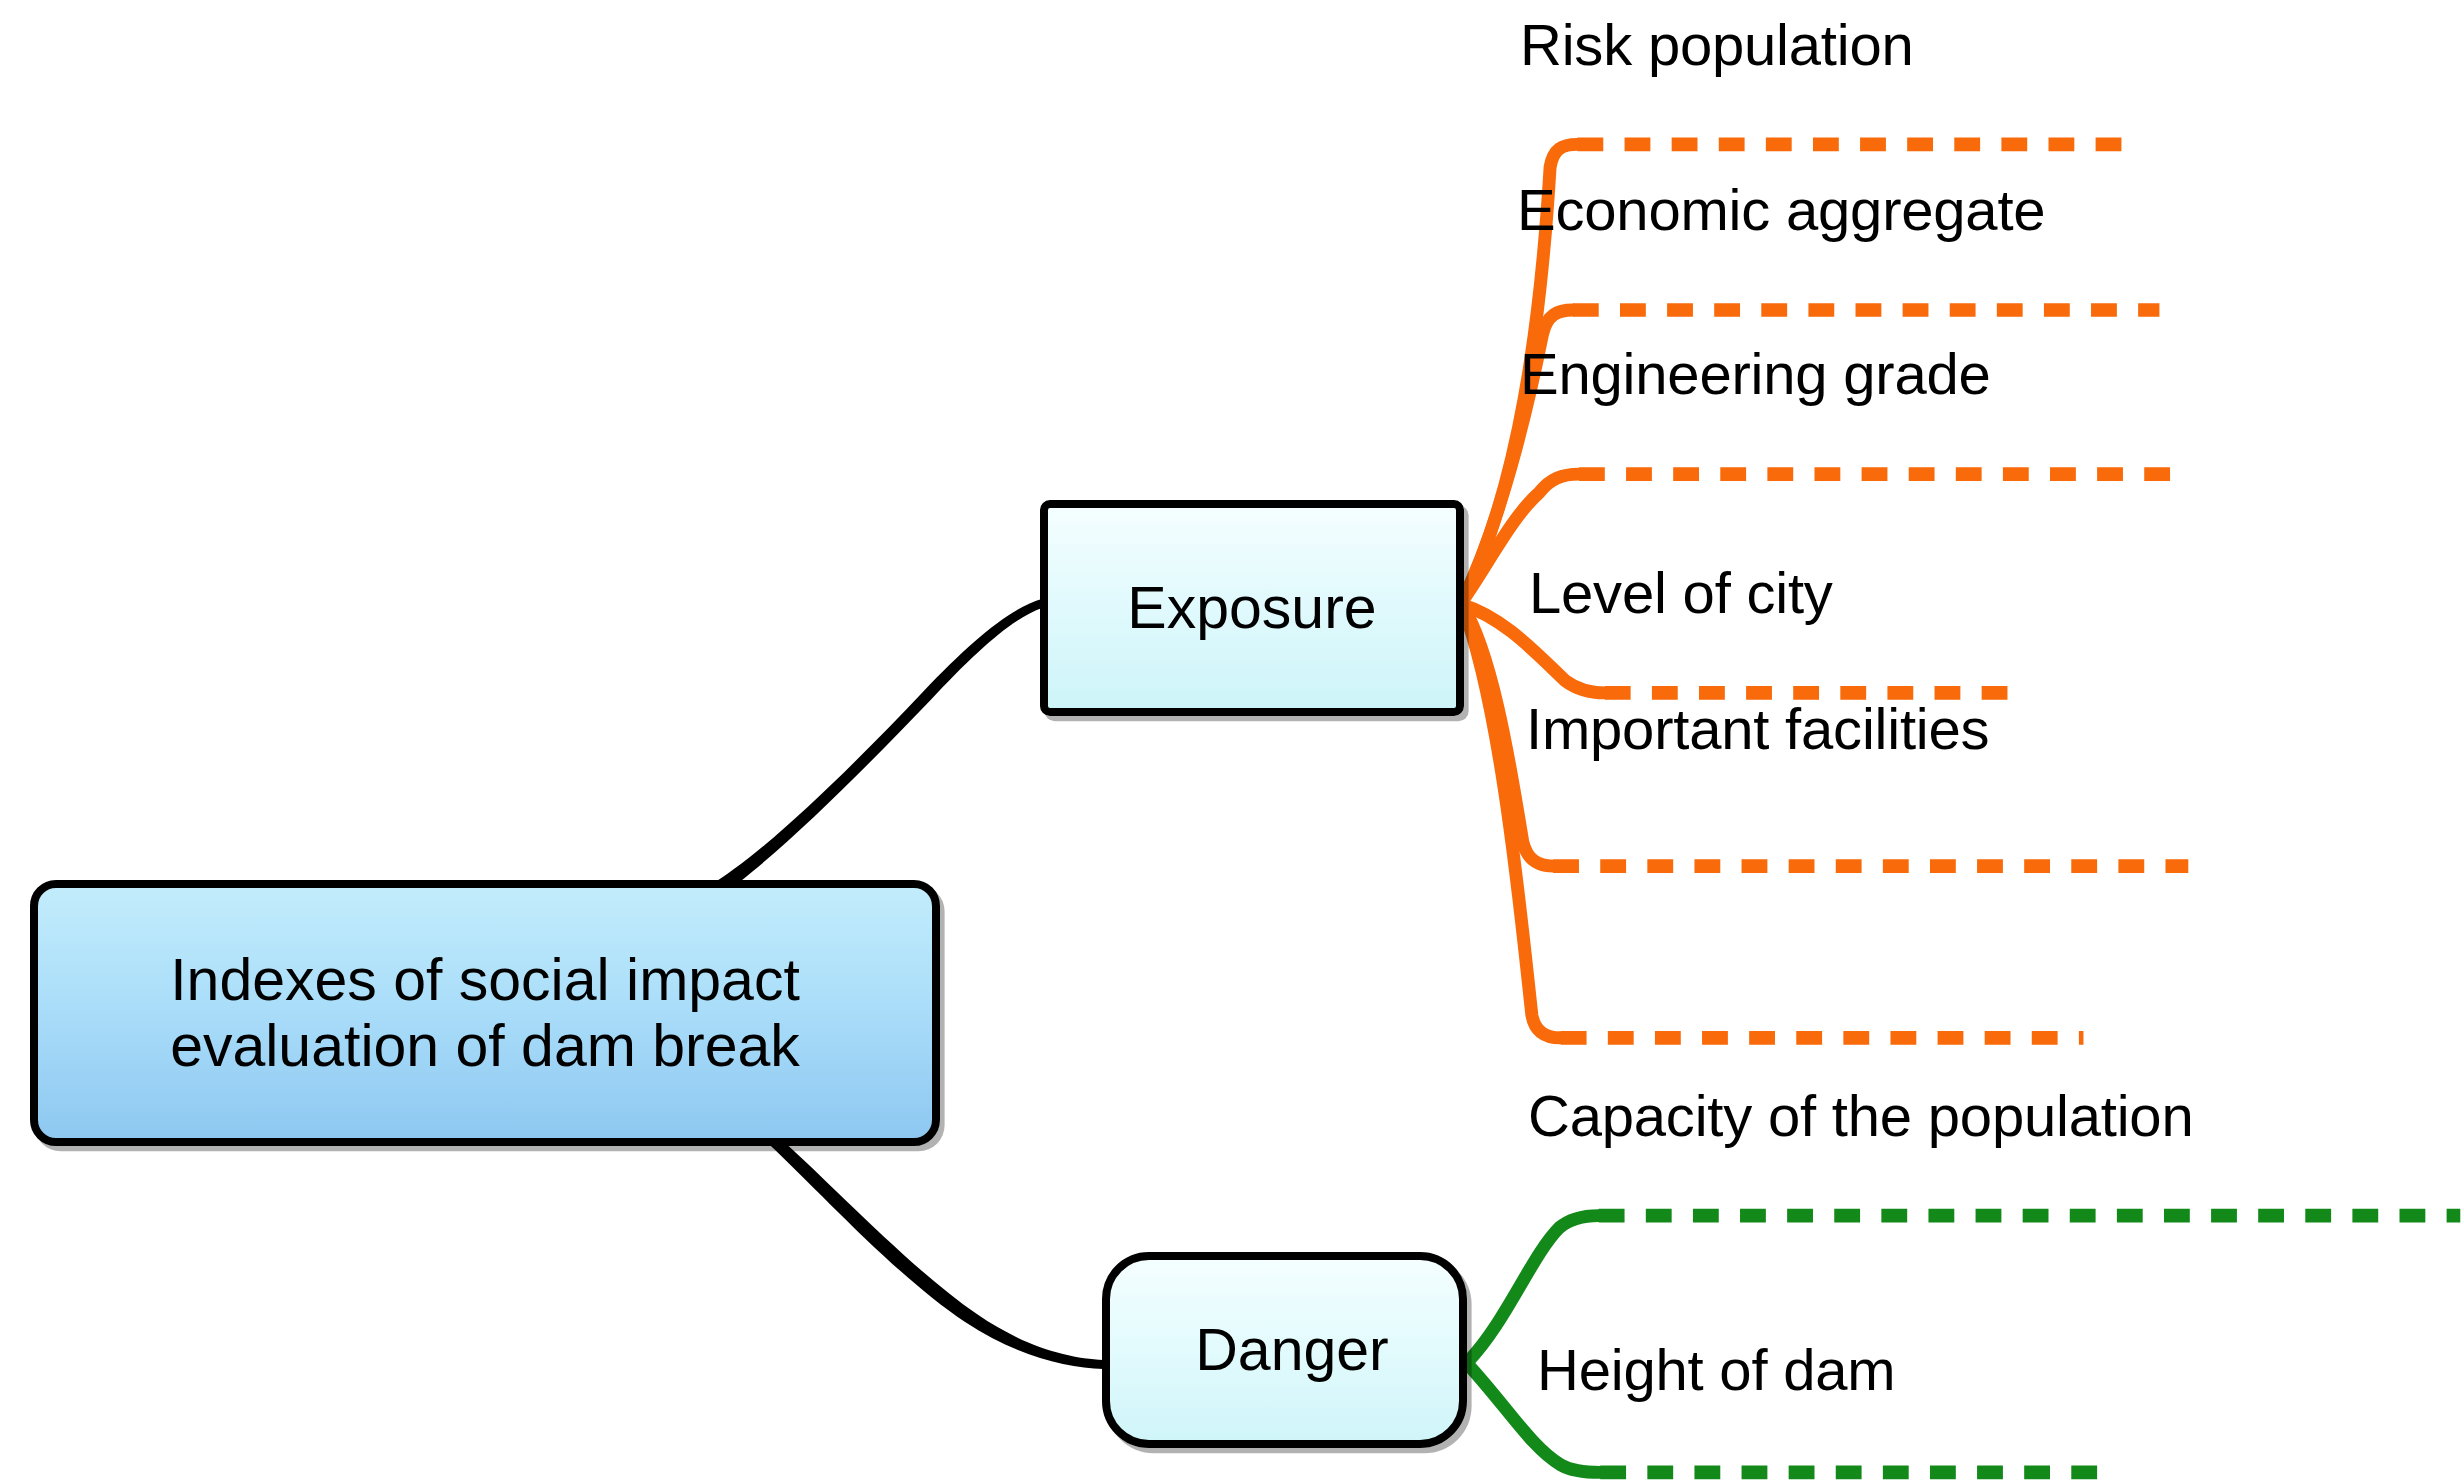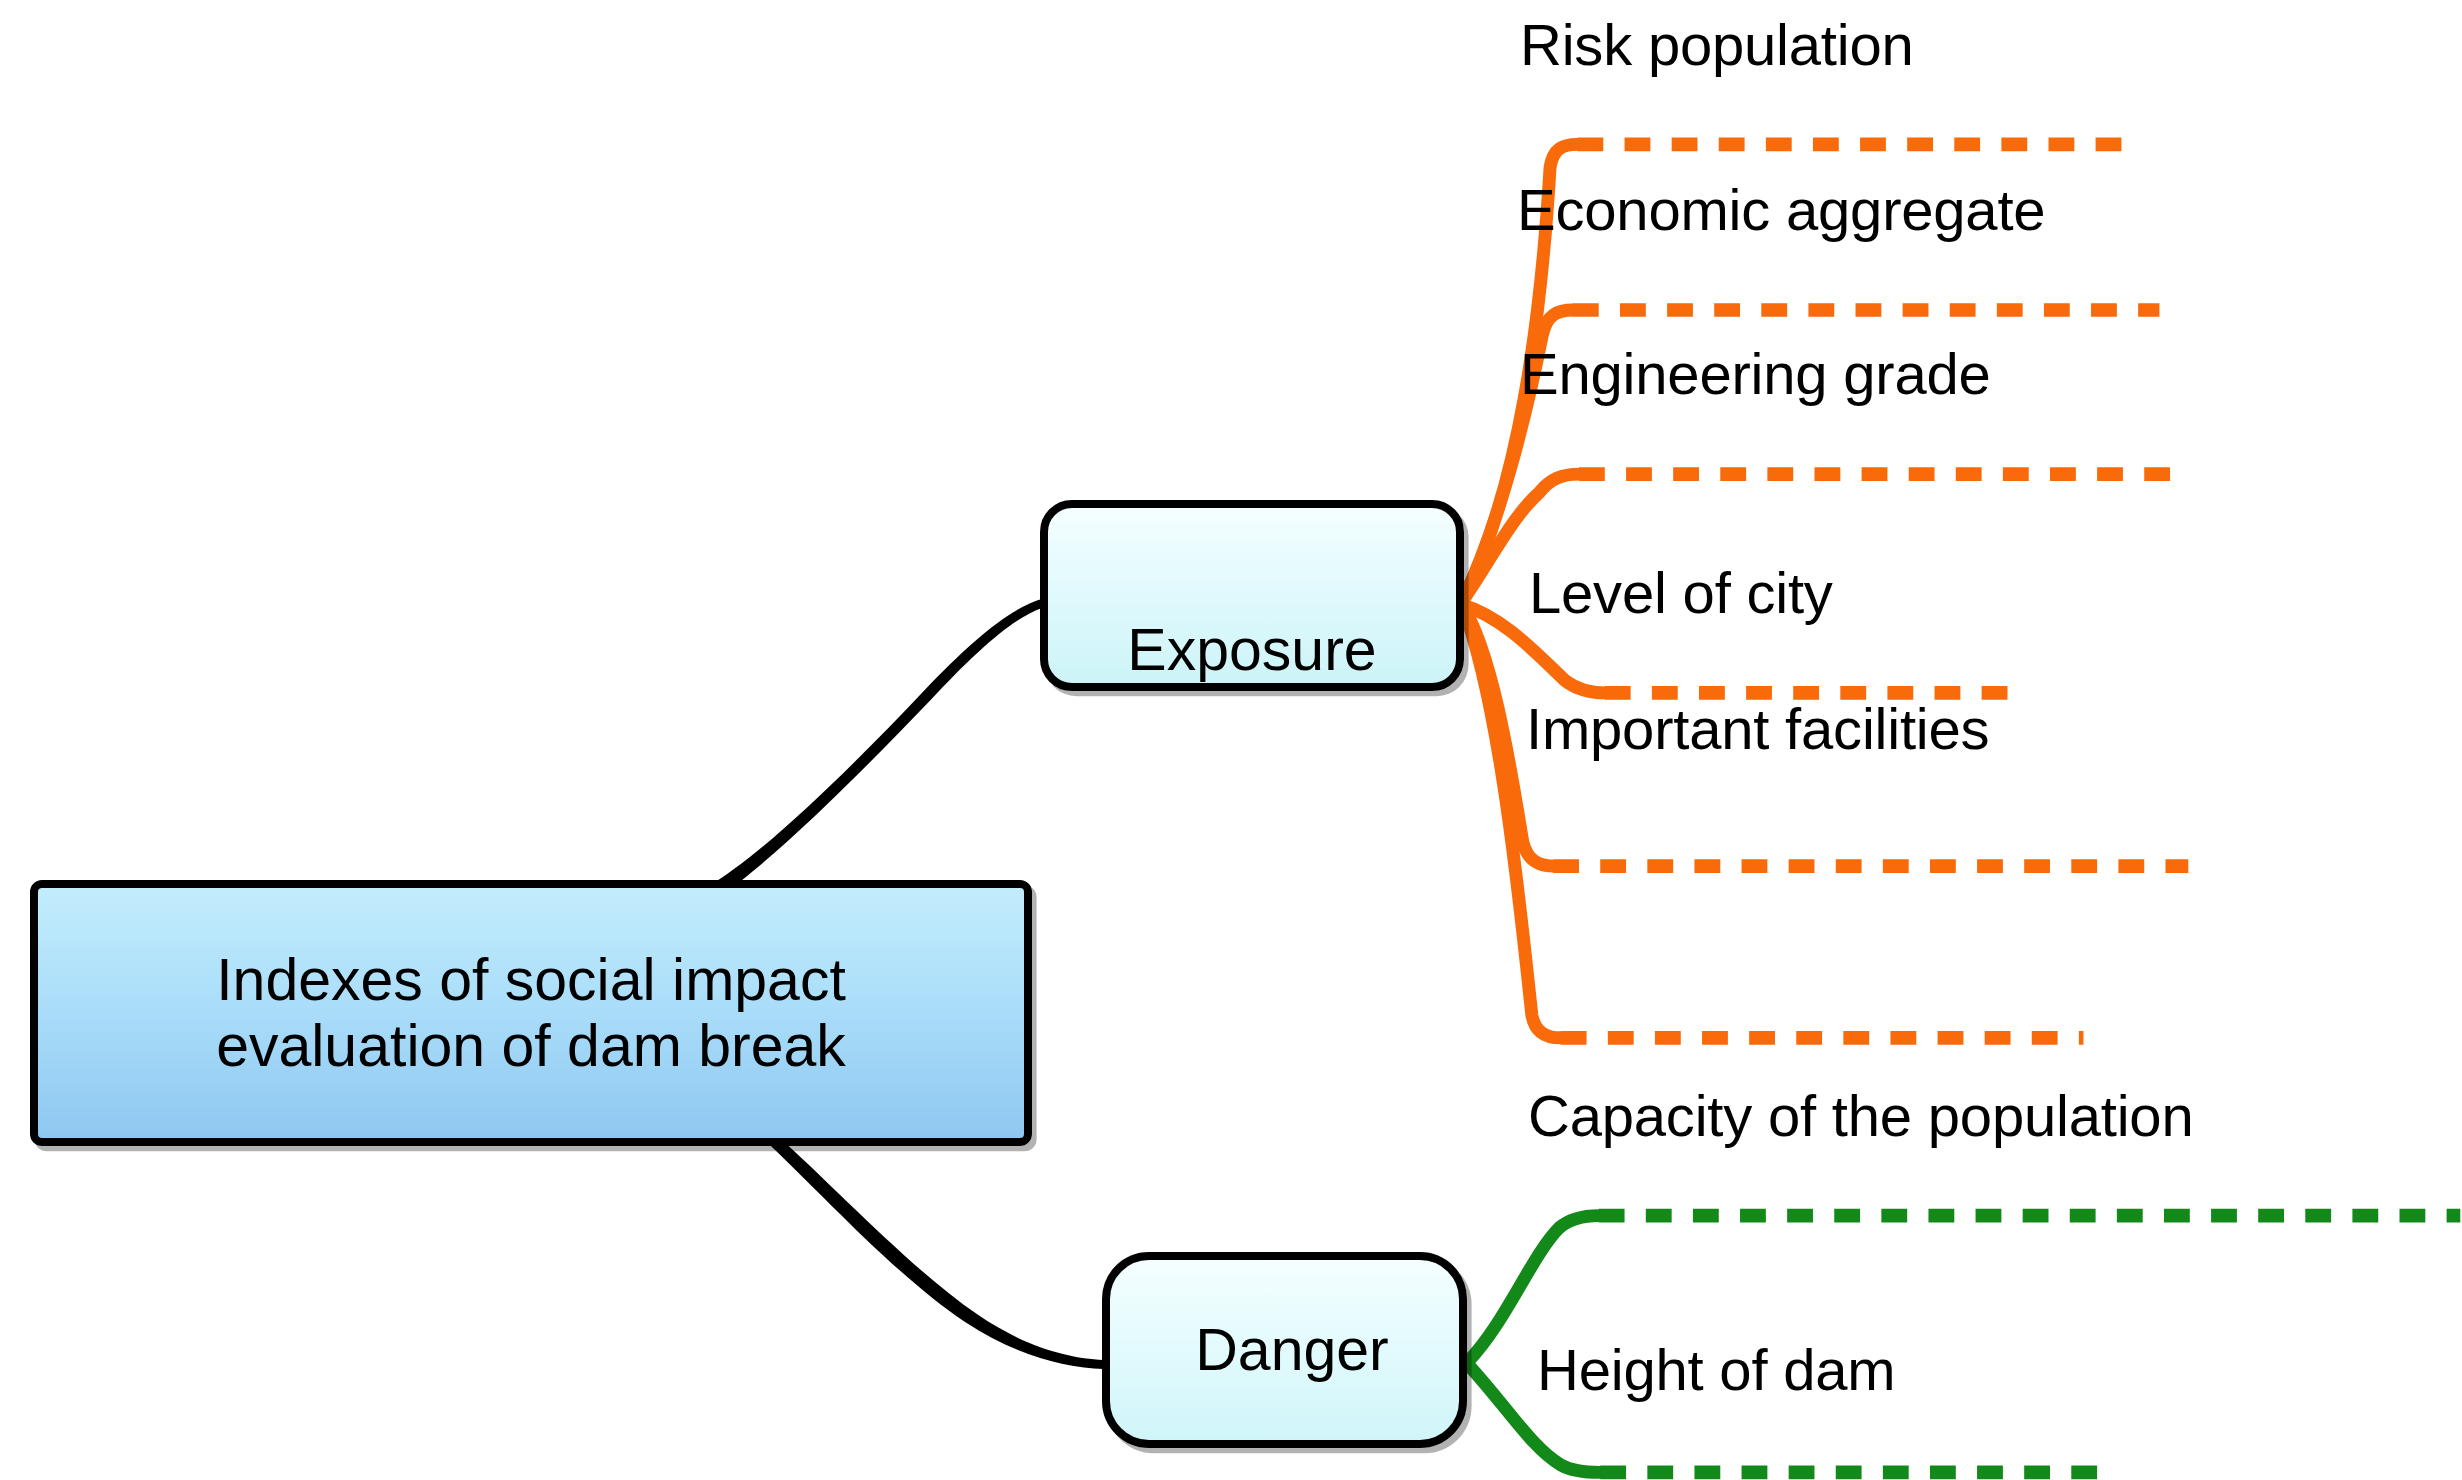--- a/index.html
+++ b/index.html
@@ -8,28 +8,28 @@
   #stage{position:absolute;left:0;top:0;width:2462px;height:1480px;}
   svg#wires{position:absolute;left:0;top:0;width:2462px;height:1480px;overflow:visible;}
 
   .node{position:absolute;box-sizing:border-box;
         border:8.4px solid #000000;border-radius:53px;
         display:flex;align-items:center;justify-content:center;
         text-align:center;color:#000000;z-index:5;
         box-shadow:4.6px 5.3px 0 rgba(0,0,0,0.30);}
   .node span{display:block;line-height:1.12;}
 
-  #root-node{left:30px;top:880px;width:1002px;height:266px;
+  #root-node{left:30px;top:880px;width:910px;height:266px;
              background:linear-gradient(180deg,#c2ecfb 0%,#aee0fa 40%,#8ec8f1 100%);
-             border-radius:12px;font-size:59px;}
+             border-radius:26px;font-size:59px;}
   #root-node span{padding:0 26px;}
 
-  #exposure-node{left:1040px;top:500px;width:424px;height:191px;
+  #exposure-node{left:1040px;top:500px;width:424px;height:216px;
                  background:linear-gradient(180deg,#f4feff 0%,#e2fafd 45%,#cdf4f8 100%);
-                 border-radius:32px;font-size:59px;align-items:flex-end;}
+                 border-radius:10px;font-size:59px;}
 
   #danger-node{left:1102px;top:1252px;width:365px;height:196px;
                background:linear-gradient(180deg,#f4feff 0%,#e4fbfd 45%,#d0f5f9 100%);
                border-radius:47px;font-size:59px;padding-left:15px;}
 
   .leaf-label{position:absolute;font-size:58px;color:#000000;white-space:nowrap;
               z-index:4;letter-spacing:-0.2px;}
 </style>
 </head>
 <body>

